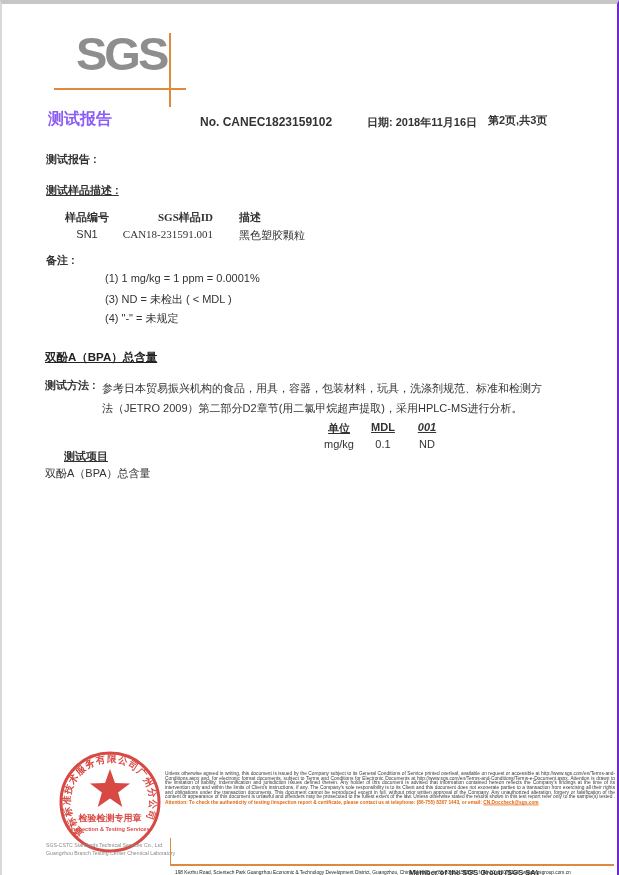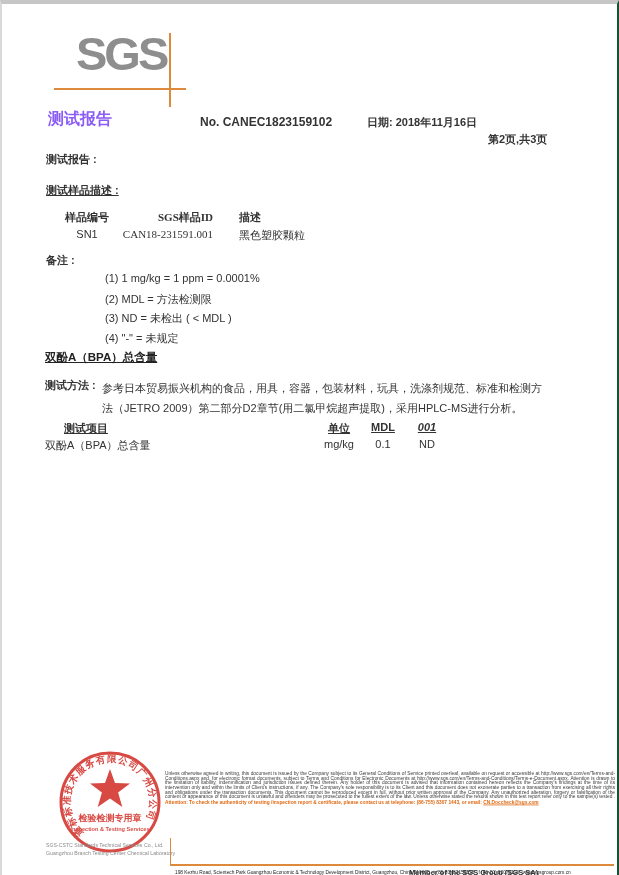--- a/index.html
+++ b/index.html
@@ -1,31 +1,31 @@
 <!DOCTYPE html>
 <html><head>
 <meta charset="utf-8">
 <style>
   html,body { margin:0; padding:0; background:#ffffff; }
   .page {
     position:relative; width:619px; height:875px; box-sizing:border-box;
     background:#ffffff;
-    border-top:4px solid #c6c6c6; border-left:2px solid #d9d9d9; border-right:2px solid #14532d;
+    border-top:4px solid #c6c6c6; border-left:2px solid #d9d9d9; border-right:2px solid #6d28d9;
     font-family:"Liberation Sans","DejaVu Sans",sans-serif; color:#333; overflow:hidden;
   }
   
   .logo-text { position:absolute; left:74px; top:26px; font-size:47px; font-weight:bold;
     color:#8e8e8e; letter-spacing:-3px; line-height:1; }
   .logo-hline { position:absolute; left:52px; top:84px; width:132px; height:2px; background:#dd8a3d; }
   .logo-vline { position:absolute; left:167px; top:29px; width:2px; height:74px; background:#dd8a3d; }
   
   .report-title { position:absolute; left:46px; top:105px; font-size:16px; font-weight:bold; color:#8b5cf6; }
   .report-no { position:absolute; left:198px; top:111px; font-size:12px; font-weight:bold; color:#333; }
   .report-date { position:absolute; left:365px; top:111px; font-size:11px; font-weight:bold; color:#333; }
-  .report-pages { position:absolute; left:486px; top:128px; font-size:11px; font-weight:bold; color:#333; }
+  .report-pages { position:absolute; left:486px; top:109px; font-size:11px; font-weight:bold; color:#333; }
   
   .lbl { position:absolute; font-size:11px; font-weight:bold; color:#333; }
   .results-lbl { left:44px; top:148px; }
   .sampledesc-lbl { left:44px; top:179px; text-decoration:underline; }
   
   .sample-table { position:absolute; left:43px; top:206px; width:320px; font-size:11px; }
   .st-row { position:relative; height:18px; }
   .st-row span { position:absolute; white-space:nowrap; }
   .st-head span { font-weight:bold; }
   .stc1 { left:0; width:84px; text-align:center; }
@@ -40,21 +40,21 @@
     color:#222; text-decoration:underline; }
   .method-lbl { left:43px; top:374px; }
   .method-text { position:absolute; left:100px; top:374px; width:450px; font-size:11px;
     line-height:20px; color:#333; }
   
   .result-table { position:absolute; left:43px; top:417px; width:420px; font-size:11px; }
   .rt-row { position:relative; height:17px; }
   .rt-row span { position:absolute; white-space:nowrap; }
   .rt-head span { font-weight:bold; text-decoration:underline; }
   .rt-head .rtc4 { font-style:italic; }
-  .rtc1 { left:19px; } .rt-body .rtc1 { left:0; }
+  .rtc1 { left:19px;margin-top:28px; } .rt-body .rtc1 { left:0; }
   .rtc2 { left:272px; width:44px; text-align:center; }
   .rtc3 { left:316px; width:44px; text-align:center; }
   .rtc4 { left:360px; width:44px; text-align:center; }
   
   .fineprint { position:absolute; left:163px; top:767px; width:450px; }
   .fineprint .inner { width:577px; transform:scale(0.78); transform-origin:top left;
     font-size:6.2px; line-height:5.9px; color:#3c3c3c; text-align:justify; }
   .attention { margin-top:2px; color:#e06a14; font-weight:bold; }
   .attention a { color:#e06a14; text-decoration:underline; }
   
@@ -97,21 +97,20 @@
     <div class="st-row">
       <span class="stc1">SN1</span>
       <span class="stc2">CAN18-231591.001</span>
       <span class="stc3">黑色塑胶颗粒</span>
     </div>
   </div>
 
   <div class="lbl notes-lbl">备注 :</div>
   <div class="notes">
     <div class="note-line">(1) 1 mg/kg = 1 ppm = 0.0001%</div>
-    <div class="note-line">(2) MDL = 方法检测限</div>
     <div class="note-line">(3) ND = 未检出 ( &lt; MDL )</div>
     <div class="note-line">(4) "-" = 未规定</div>
   </div>
 
   <div class="bpa-title">双酚A（BPA）总含量</div>
   <div class="lbl method-lbl">测试方法 :</div>
   <div class="method-text">参考日本贸易振兴机构的食品，用具，容器，包装材料，玩具，洗涤剂规范、标准和检测方法（JETRO 2009）第二部分D2章节(用二氯甲烷超声提取)，采用HPLC-MS进行分析。</div>
 
   <div class="result-table">
     <div class="rt-row rt-head">

